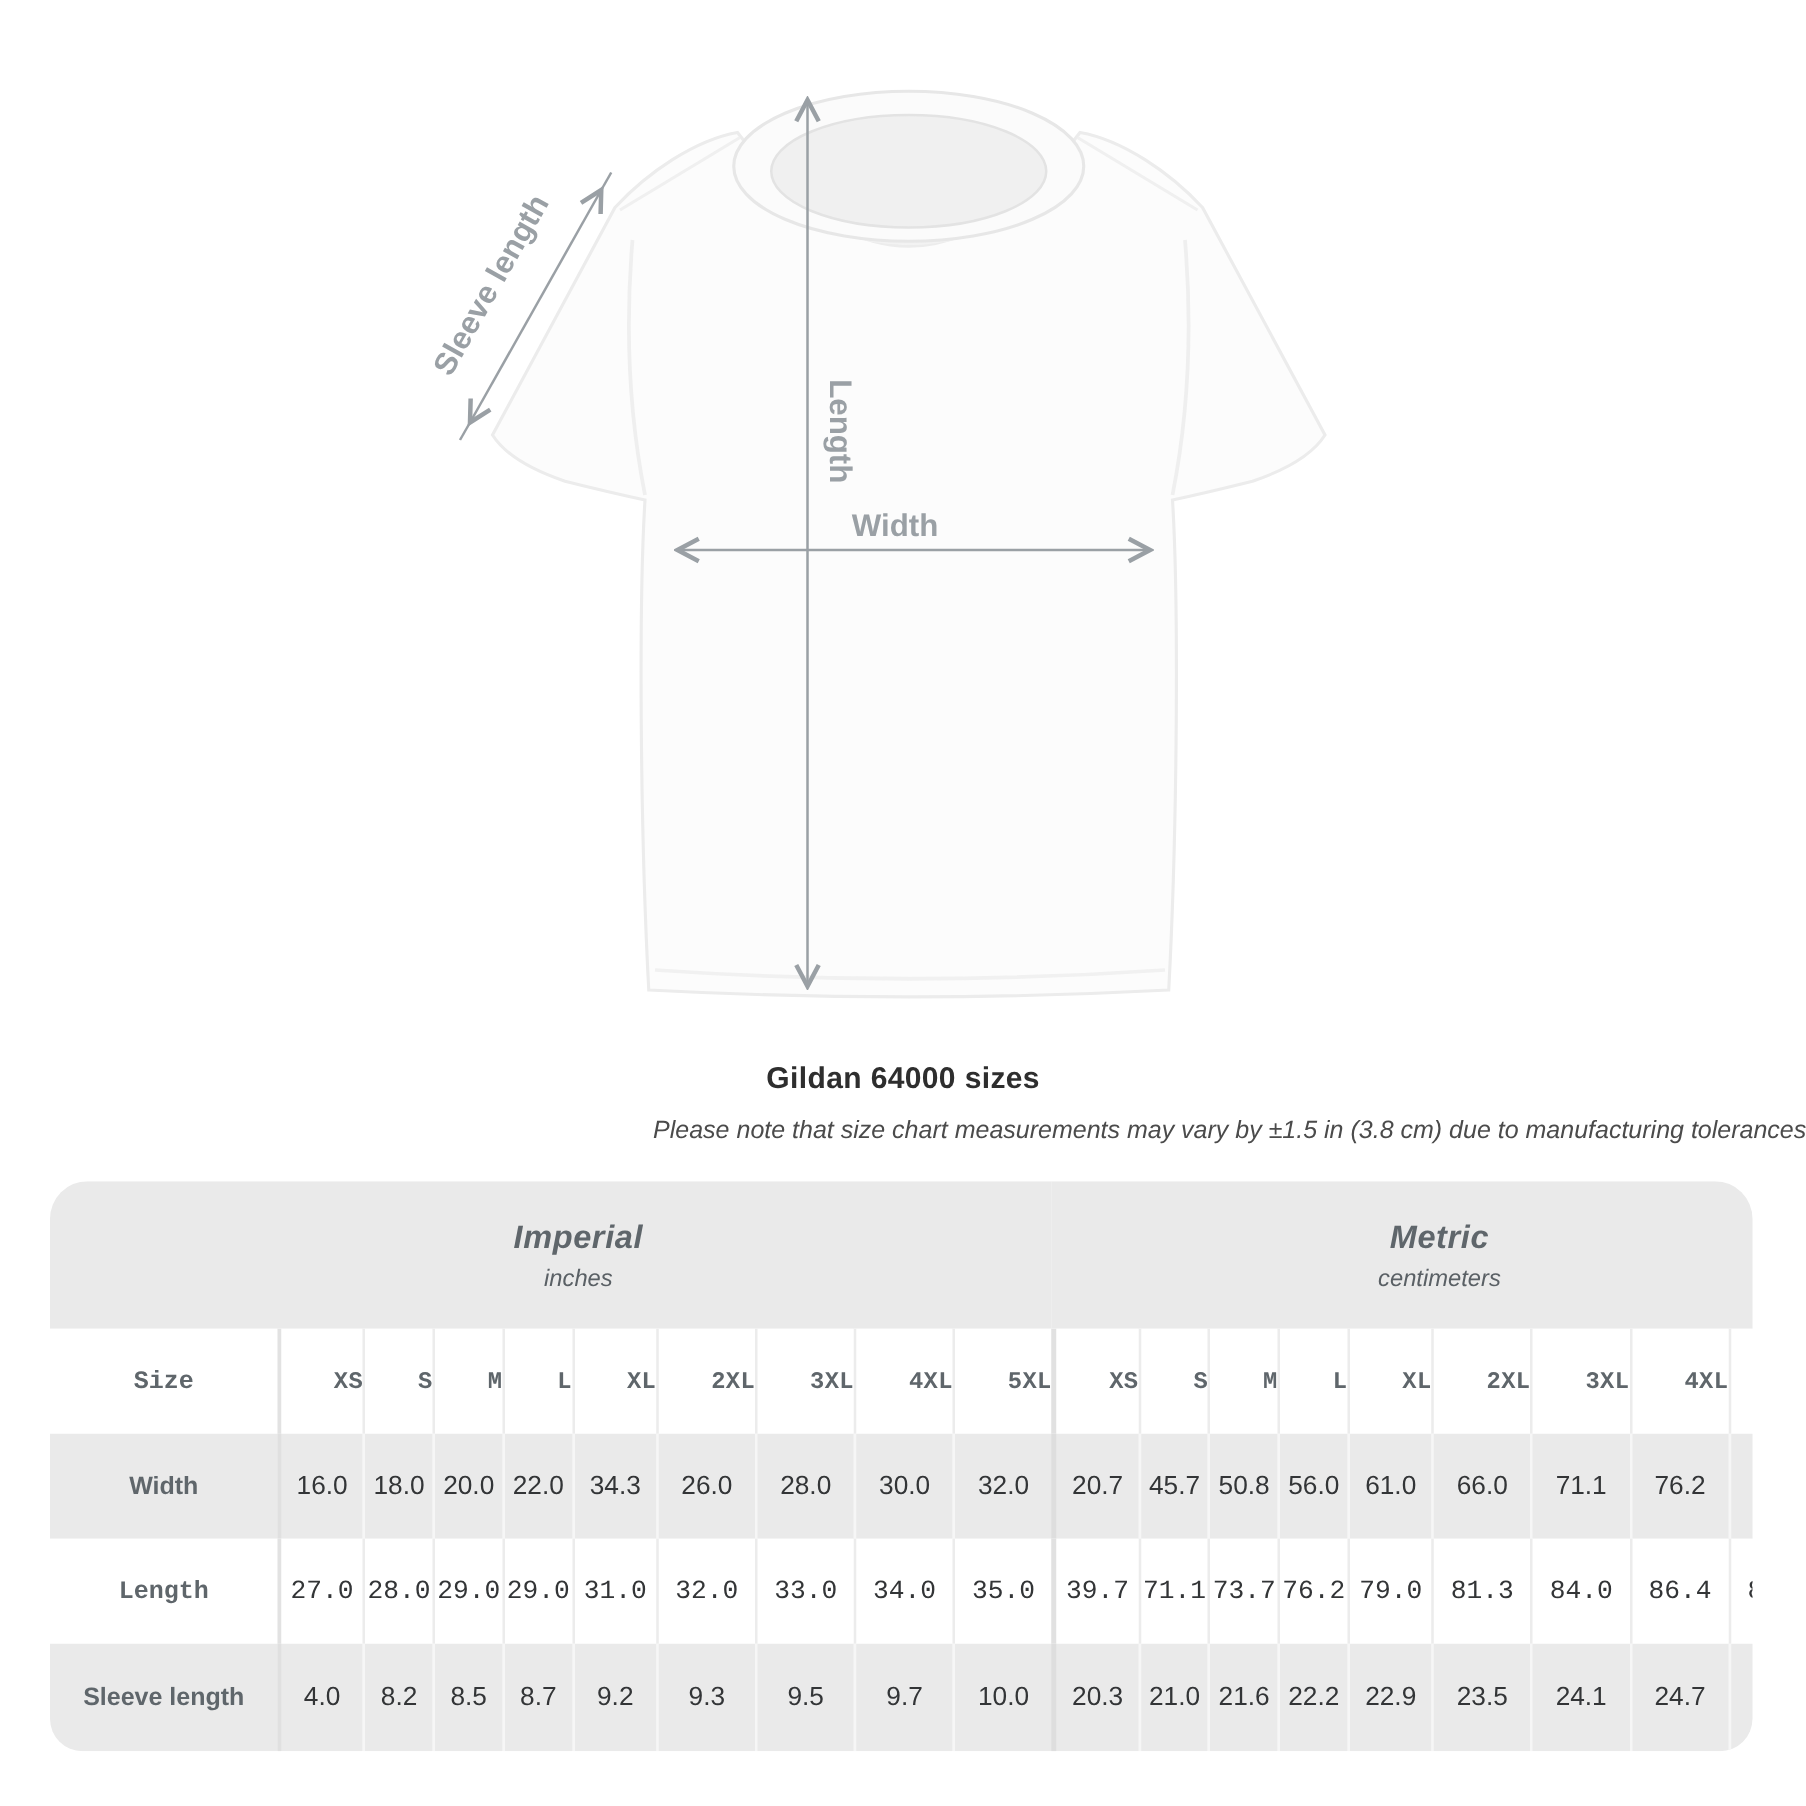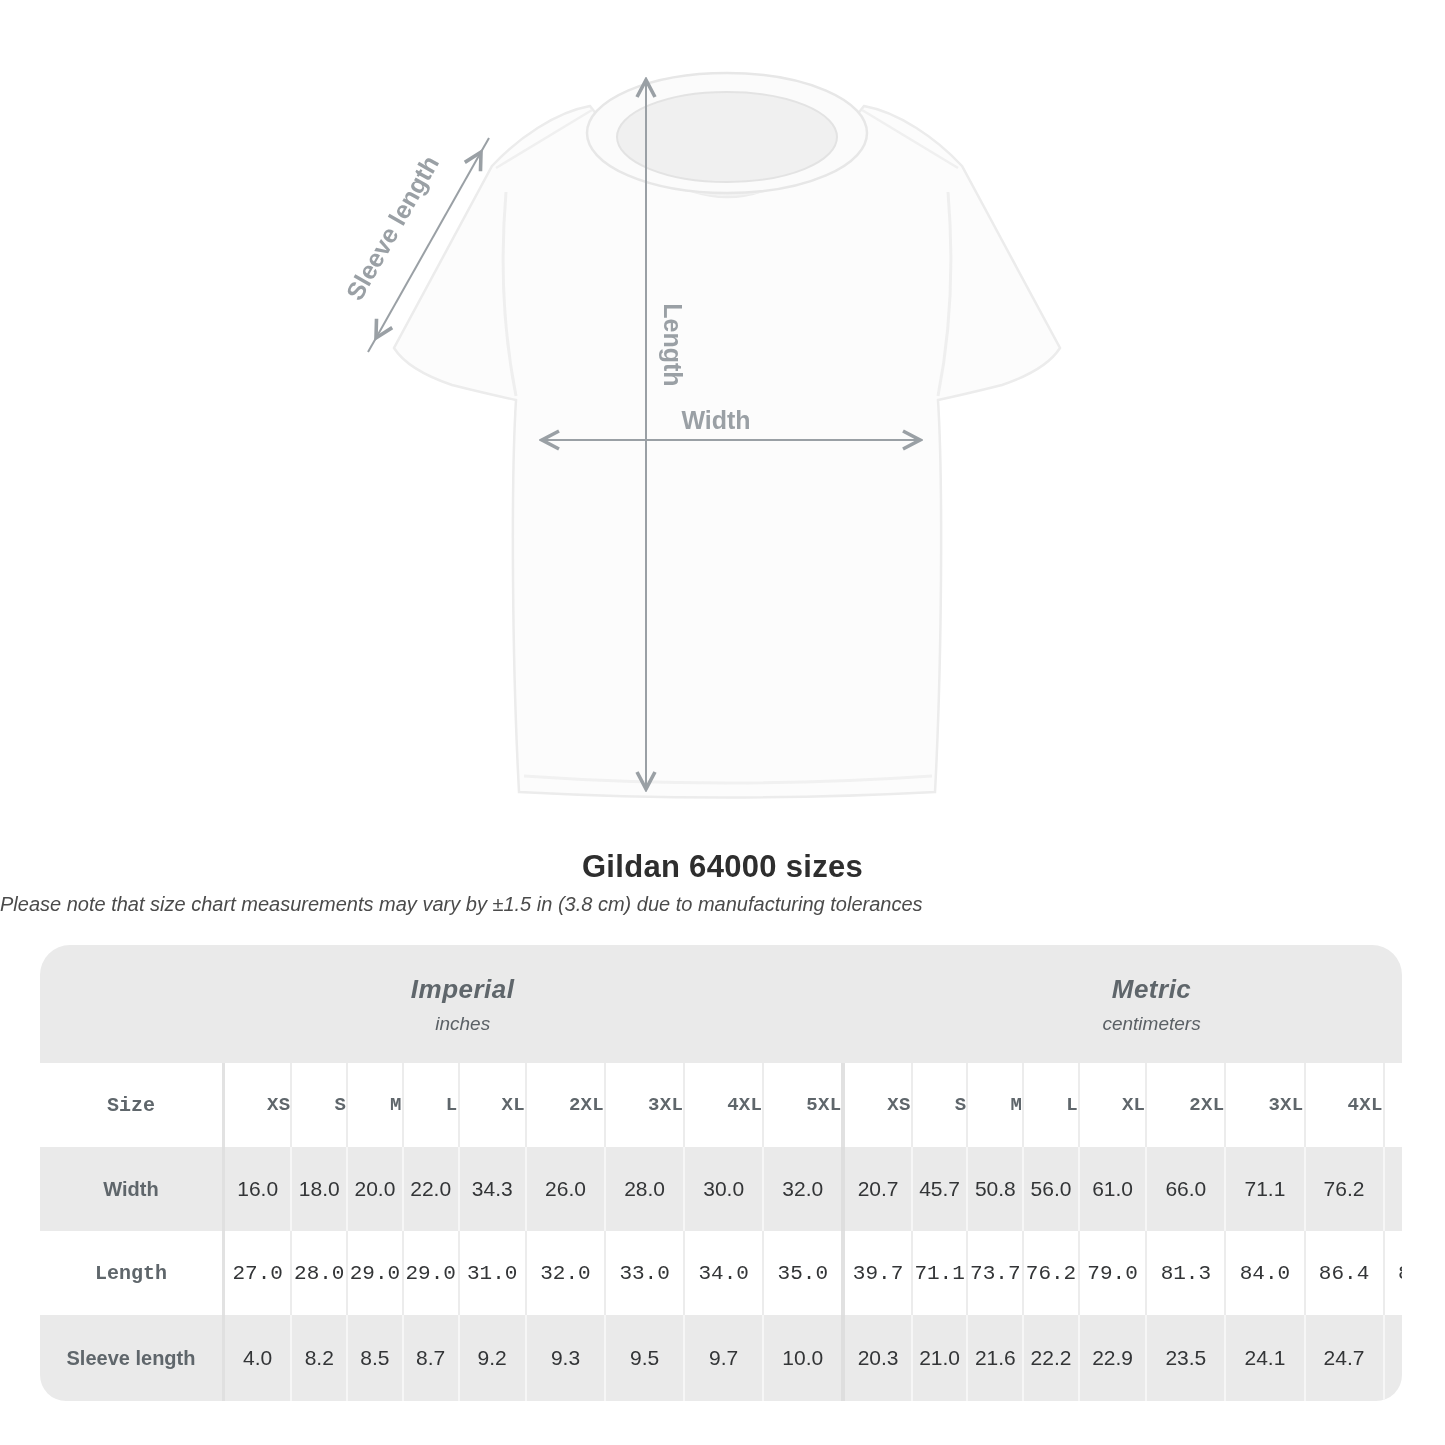--- a/index.html
+++ b/index.html
@@ -5,22 +5,22 @@
   html,body{margin:0;padding:0;background:#ffffff;}
   body{width:1445px;height:1445px;position:relative;font-family:"Liberation Sans",sans-serif;-webkit-font-smoothing:antialiased;}
   .page{position:absolute;inset:0;background:#ffffff;overflow:hidden;}
 
   
   .diagram{position:absolute;top:0;left:0;}
   .dim-label{fill:#9aa0a5;font-weight:bold;font-family:"Liberation Sans",sans-serif;}
 
   
   .title{position:absolute;top:849px;left:0;width:100%;text-align:center;
-         font-size:31px;font-weight:bold;color:#2e2e2e;letter-spacing:.3px;}
-  .subtitle{position:absolute;top:893px;left:0;width:100%;text-align:left;
+         font-size:24px;font-weight:bold;color:#2e2e2e;letter-spacing:.3px;}
+  .subtitle{position:absolute;top:893px;left:0;width:100%;text-align:right;
          font-size:20px;font-style:italic;color:#4b4b4b;}
 
   
   .size-table{position:absolute;left:40px;top:945px;width:1362px;
       display:grid;grid-template-columns:182px repeat(18,1fr);
       grid-template-rows:118px 84px 84px 84px 86px;
       border-radius:30px 30px 26px 26px;overflow:hidden;}
   .band{grid-row:1;background:#eaeaea;display:flex;flex-direction:column;
         align-items:center;justify-content:center;gap:8px;}
   .band-left{grid-column:1/11;padding-left:44px;}

